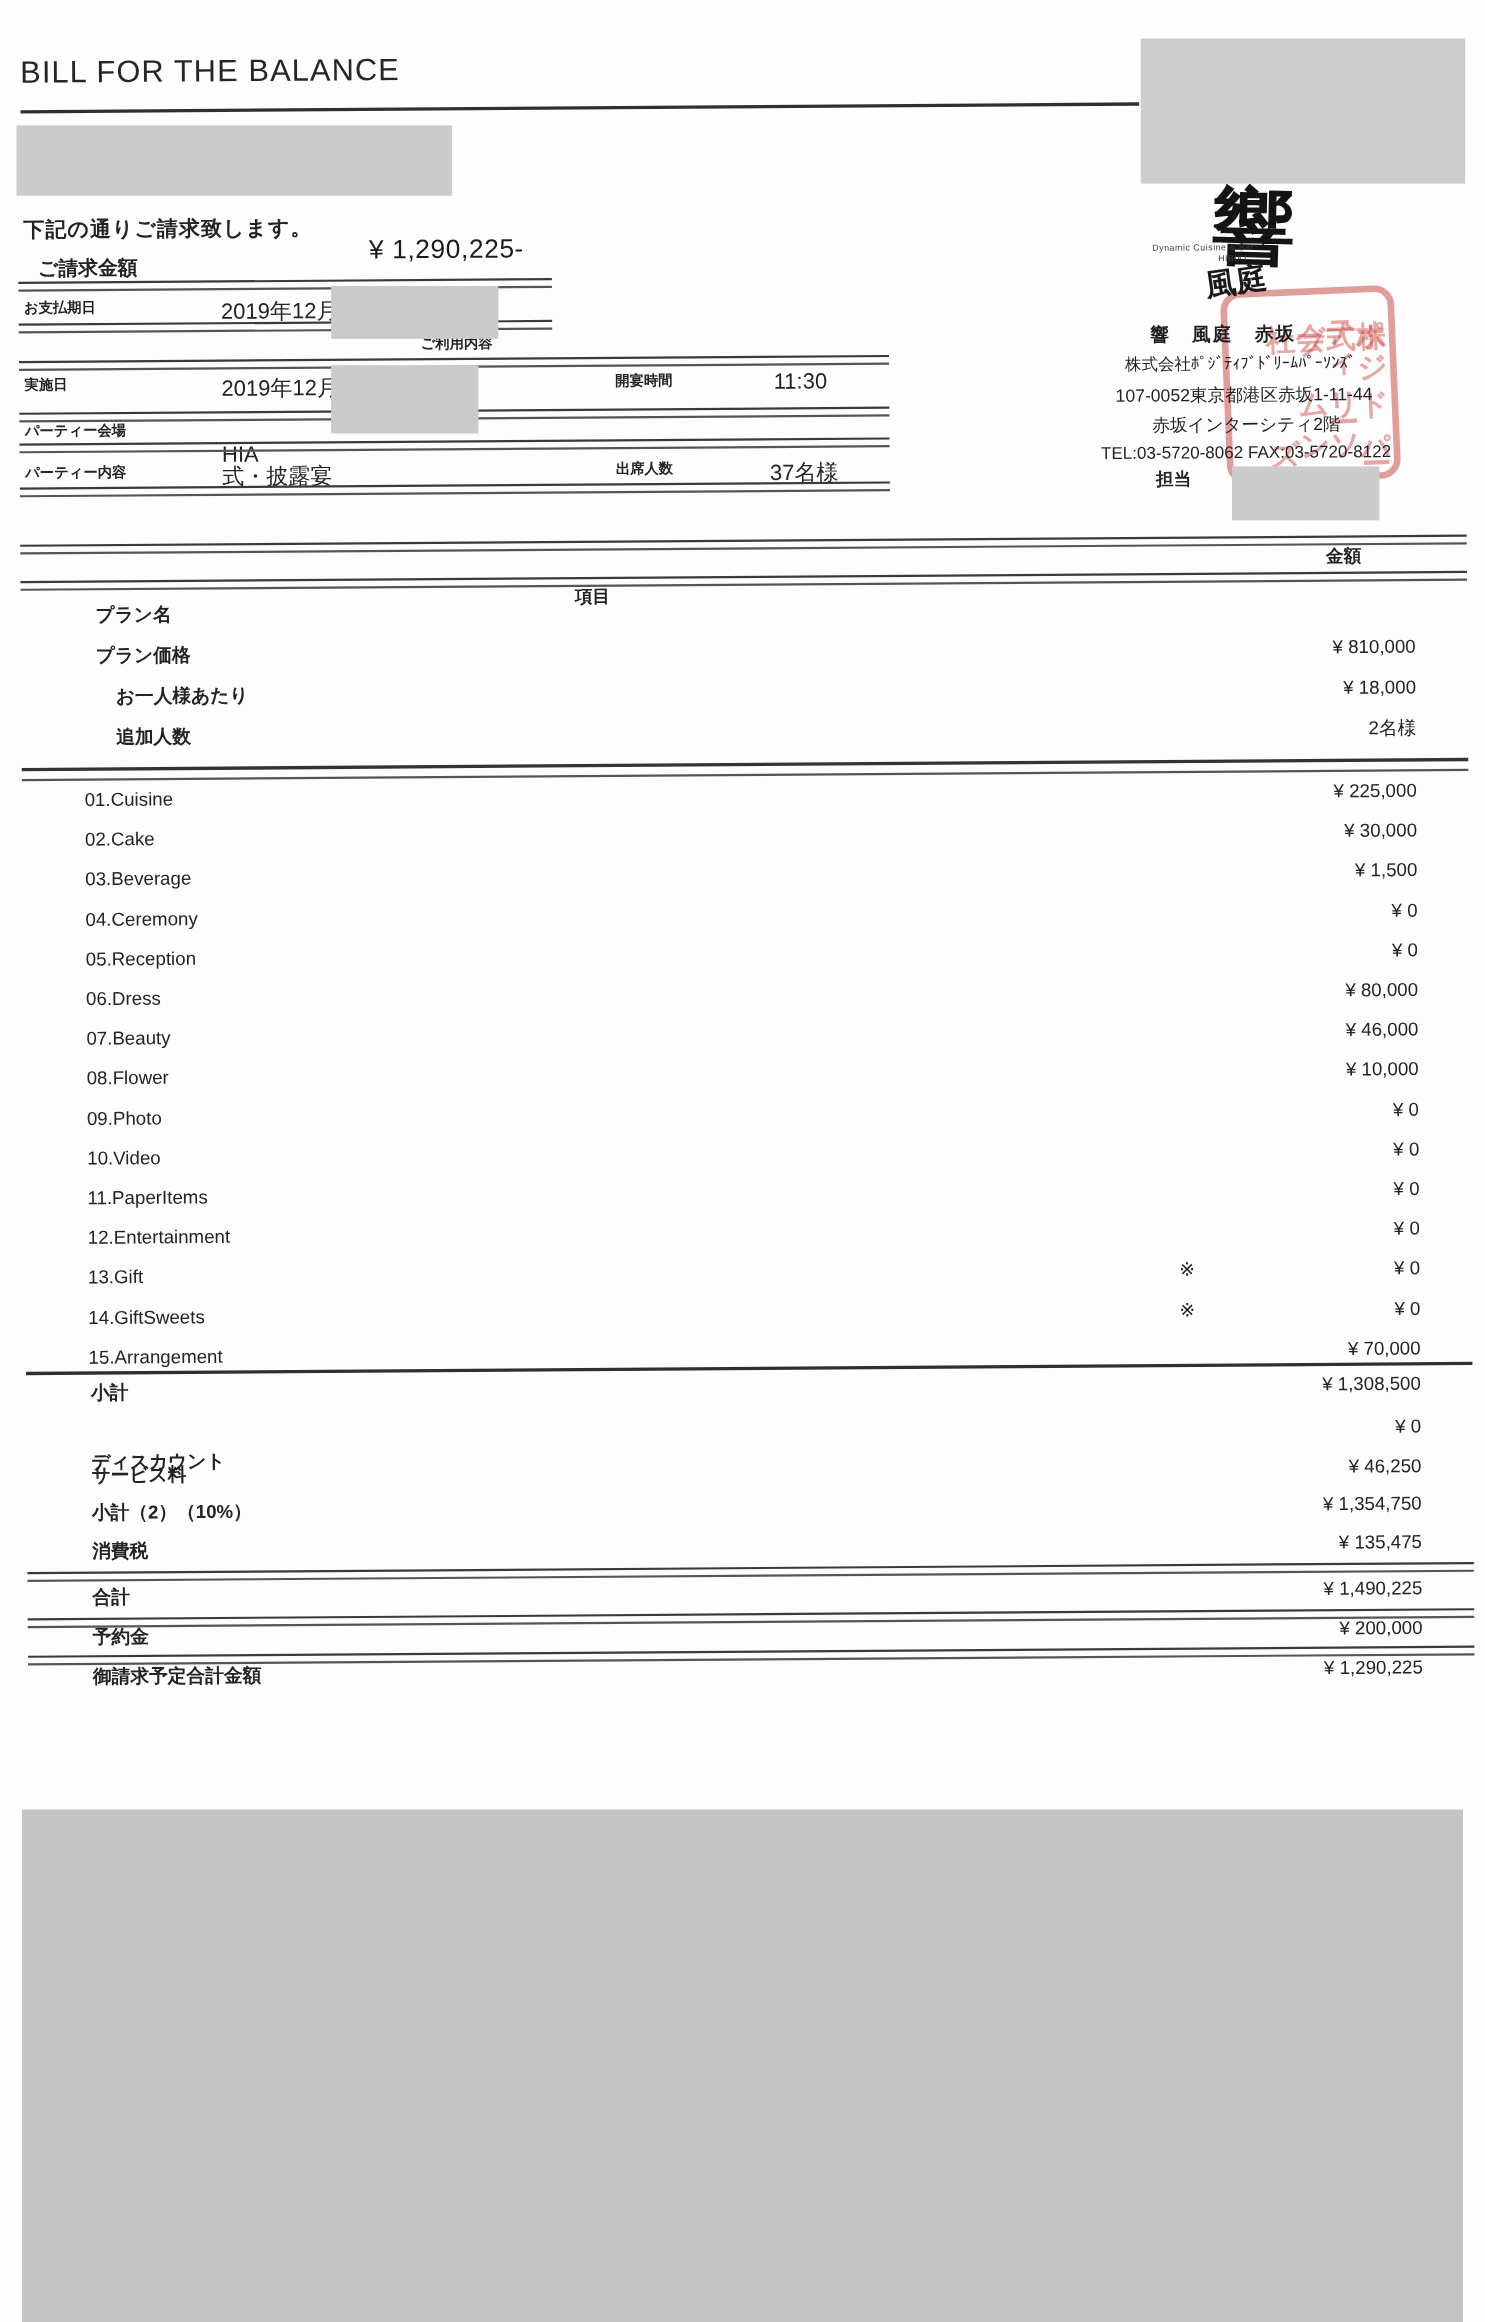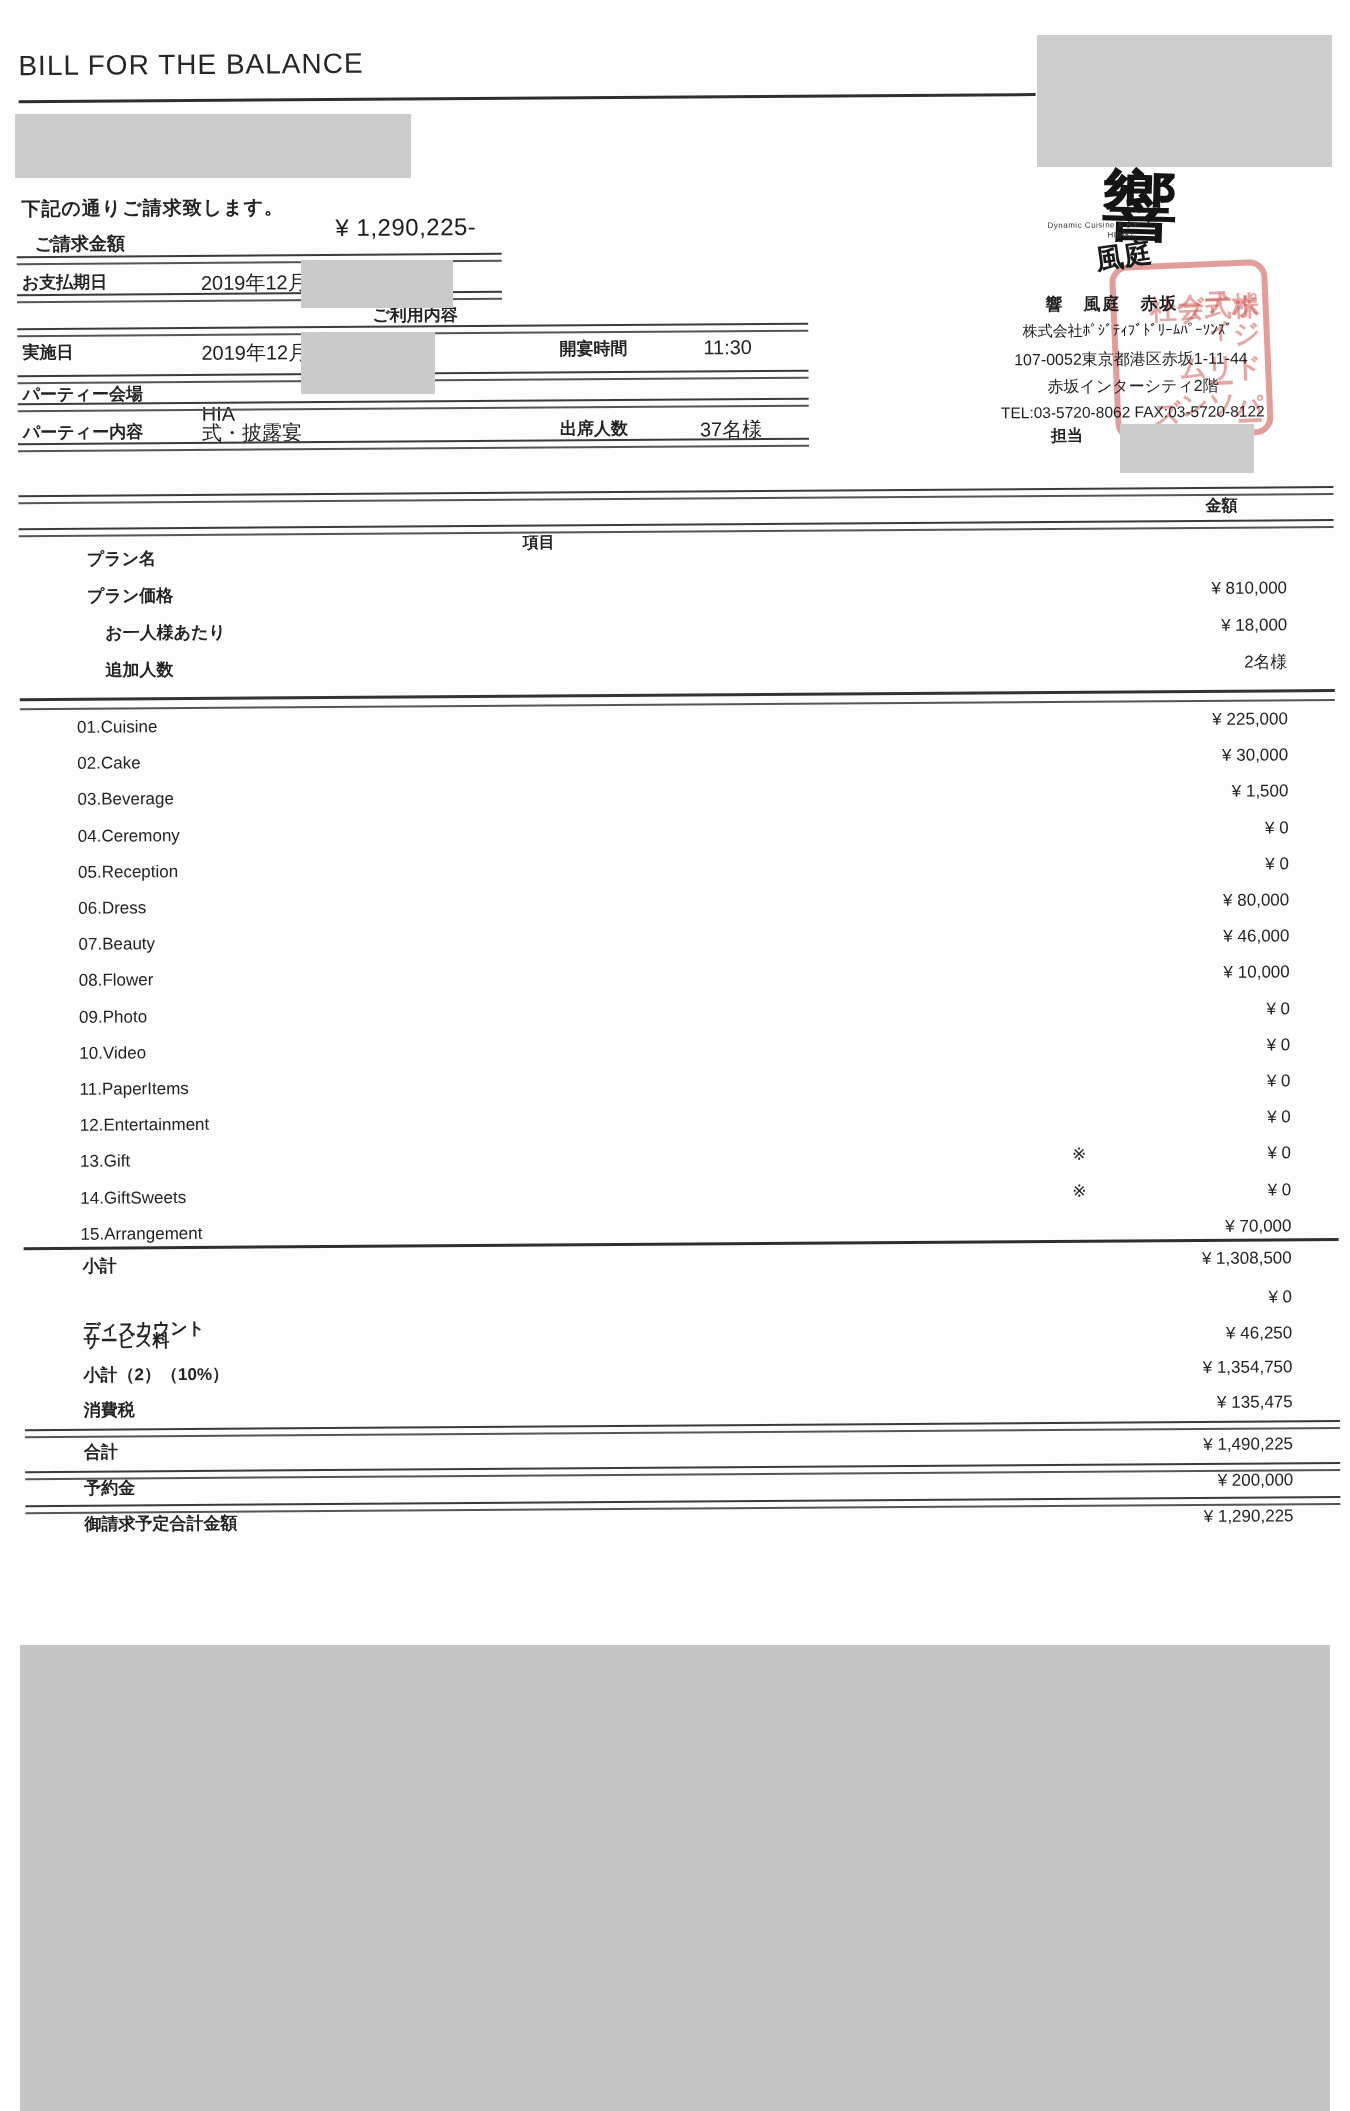--- a/index.html
+++ b/index.html
@@ -11,24 +11,24 @@
   }
   
   #scan{
     position:absolute;inset:0;
     transform:rotate(-0.4deg);
     transform-origin:40px 300px;
   }
   .t{position:absolute;white-space:nowrap;}
   .b{font-weight:bold;}
   .title{font-size:28px;letter-spacing:1px;color:#262626;}
-  .jp-lbl{font-size:17px;font-weight:600;}
+  .jp-lbl{font-size:13px;font-weight:600;}
   .val{font-size:20px;}
   .big-amt{font-size:24px;letter-spacing:.5px;color:#1c1c1c;}
-  .sec-title{font-size:17px;font-weight:600;}
+  .sec-title{font-size:13px;font-weight:600;}
   
   .rule-s{position:absolute;background:#2f2f2f;height:3px;}
   .rule-d{position:absolute;height:5px;border-top:2px solid #3a3a3a;border-bottom:2px solid #555;}
   .rule-dt{position:absolute;height:7px;border-top:3px solid #333;border-bottom:2px solid #555;}
   
   .redact{position:absolute;background:#cacaca;}
   
   .co{font-size:16px;color:#1f1f1f;text-align:center;position:absolute;white-space:nowrap;}
   .logo-kanji{position:absolute;font-family:"DejaVu Serif","Liberation Serif",serif;
     font-weight:bold;color:#141414;transform:rotate(2deg);line-height:1;}

